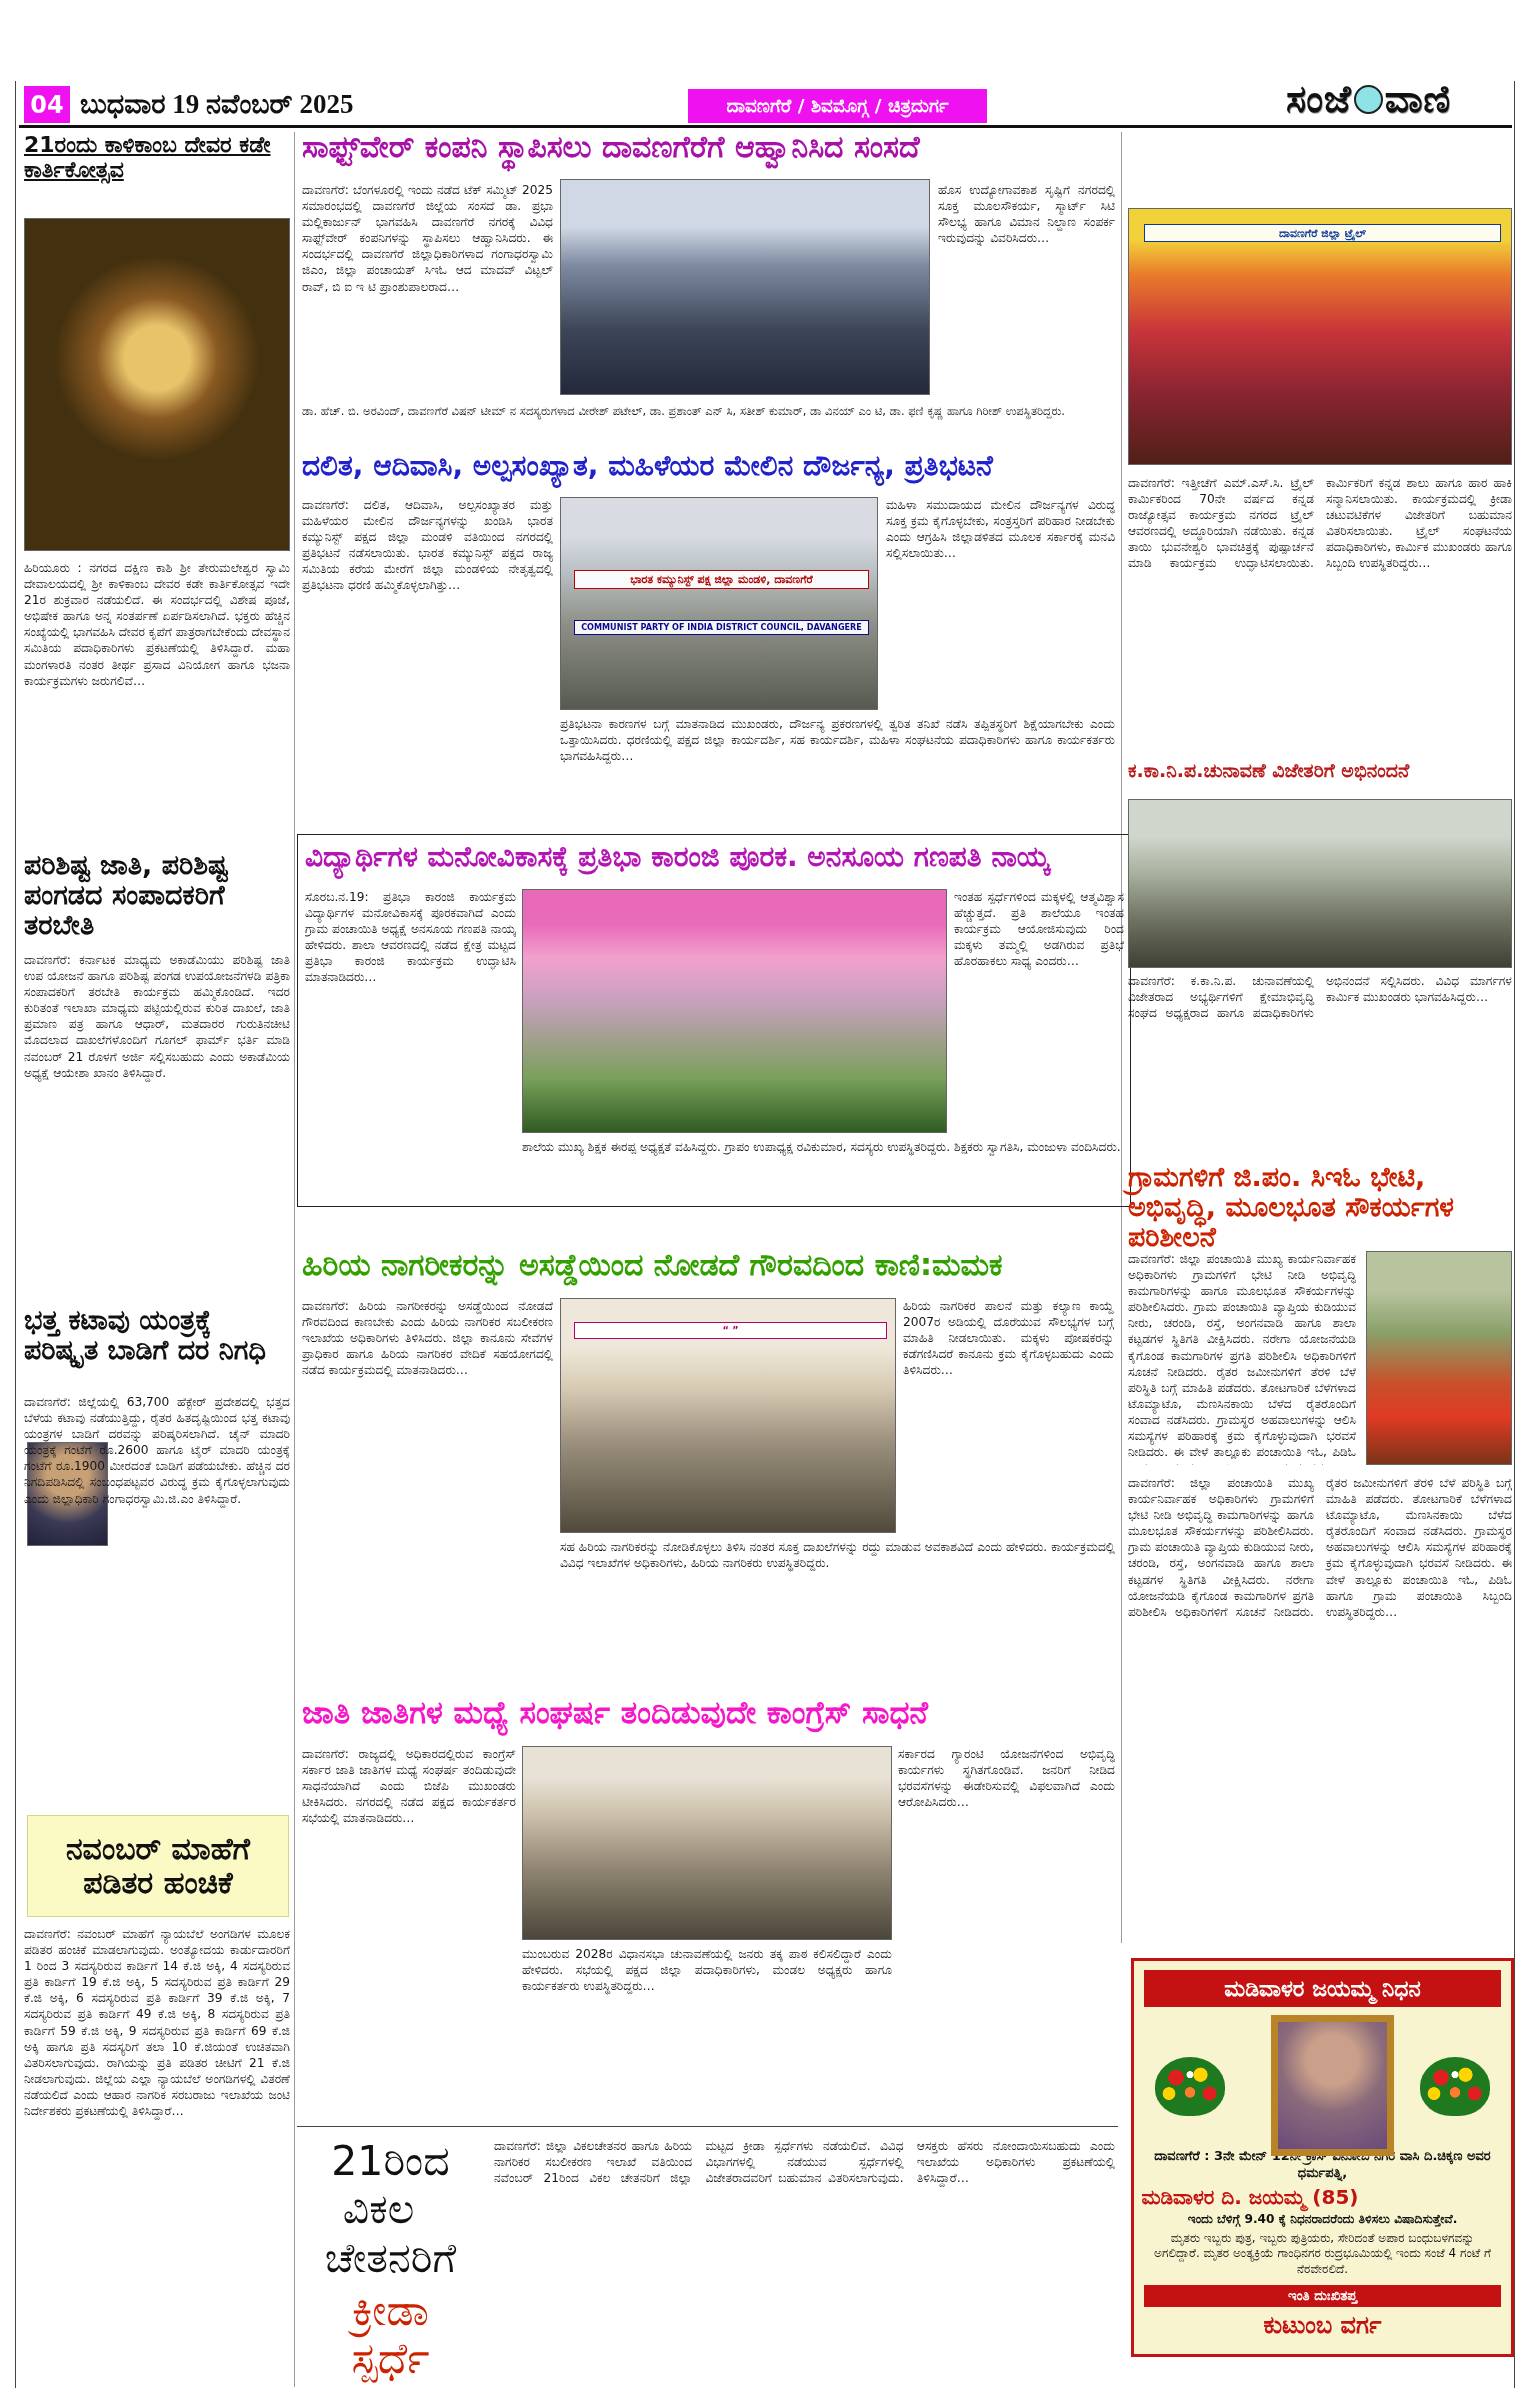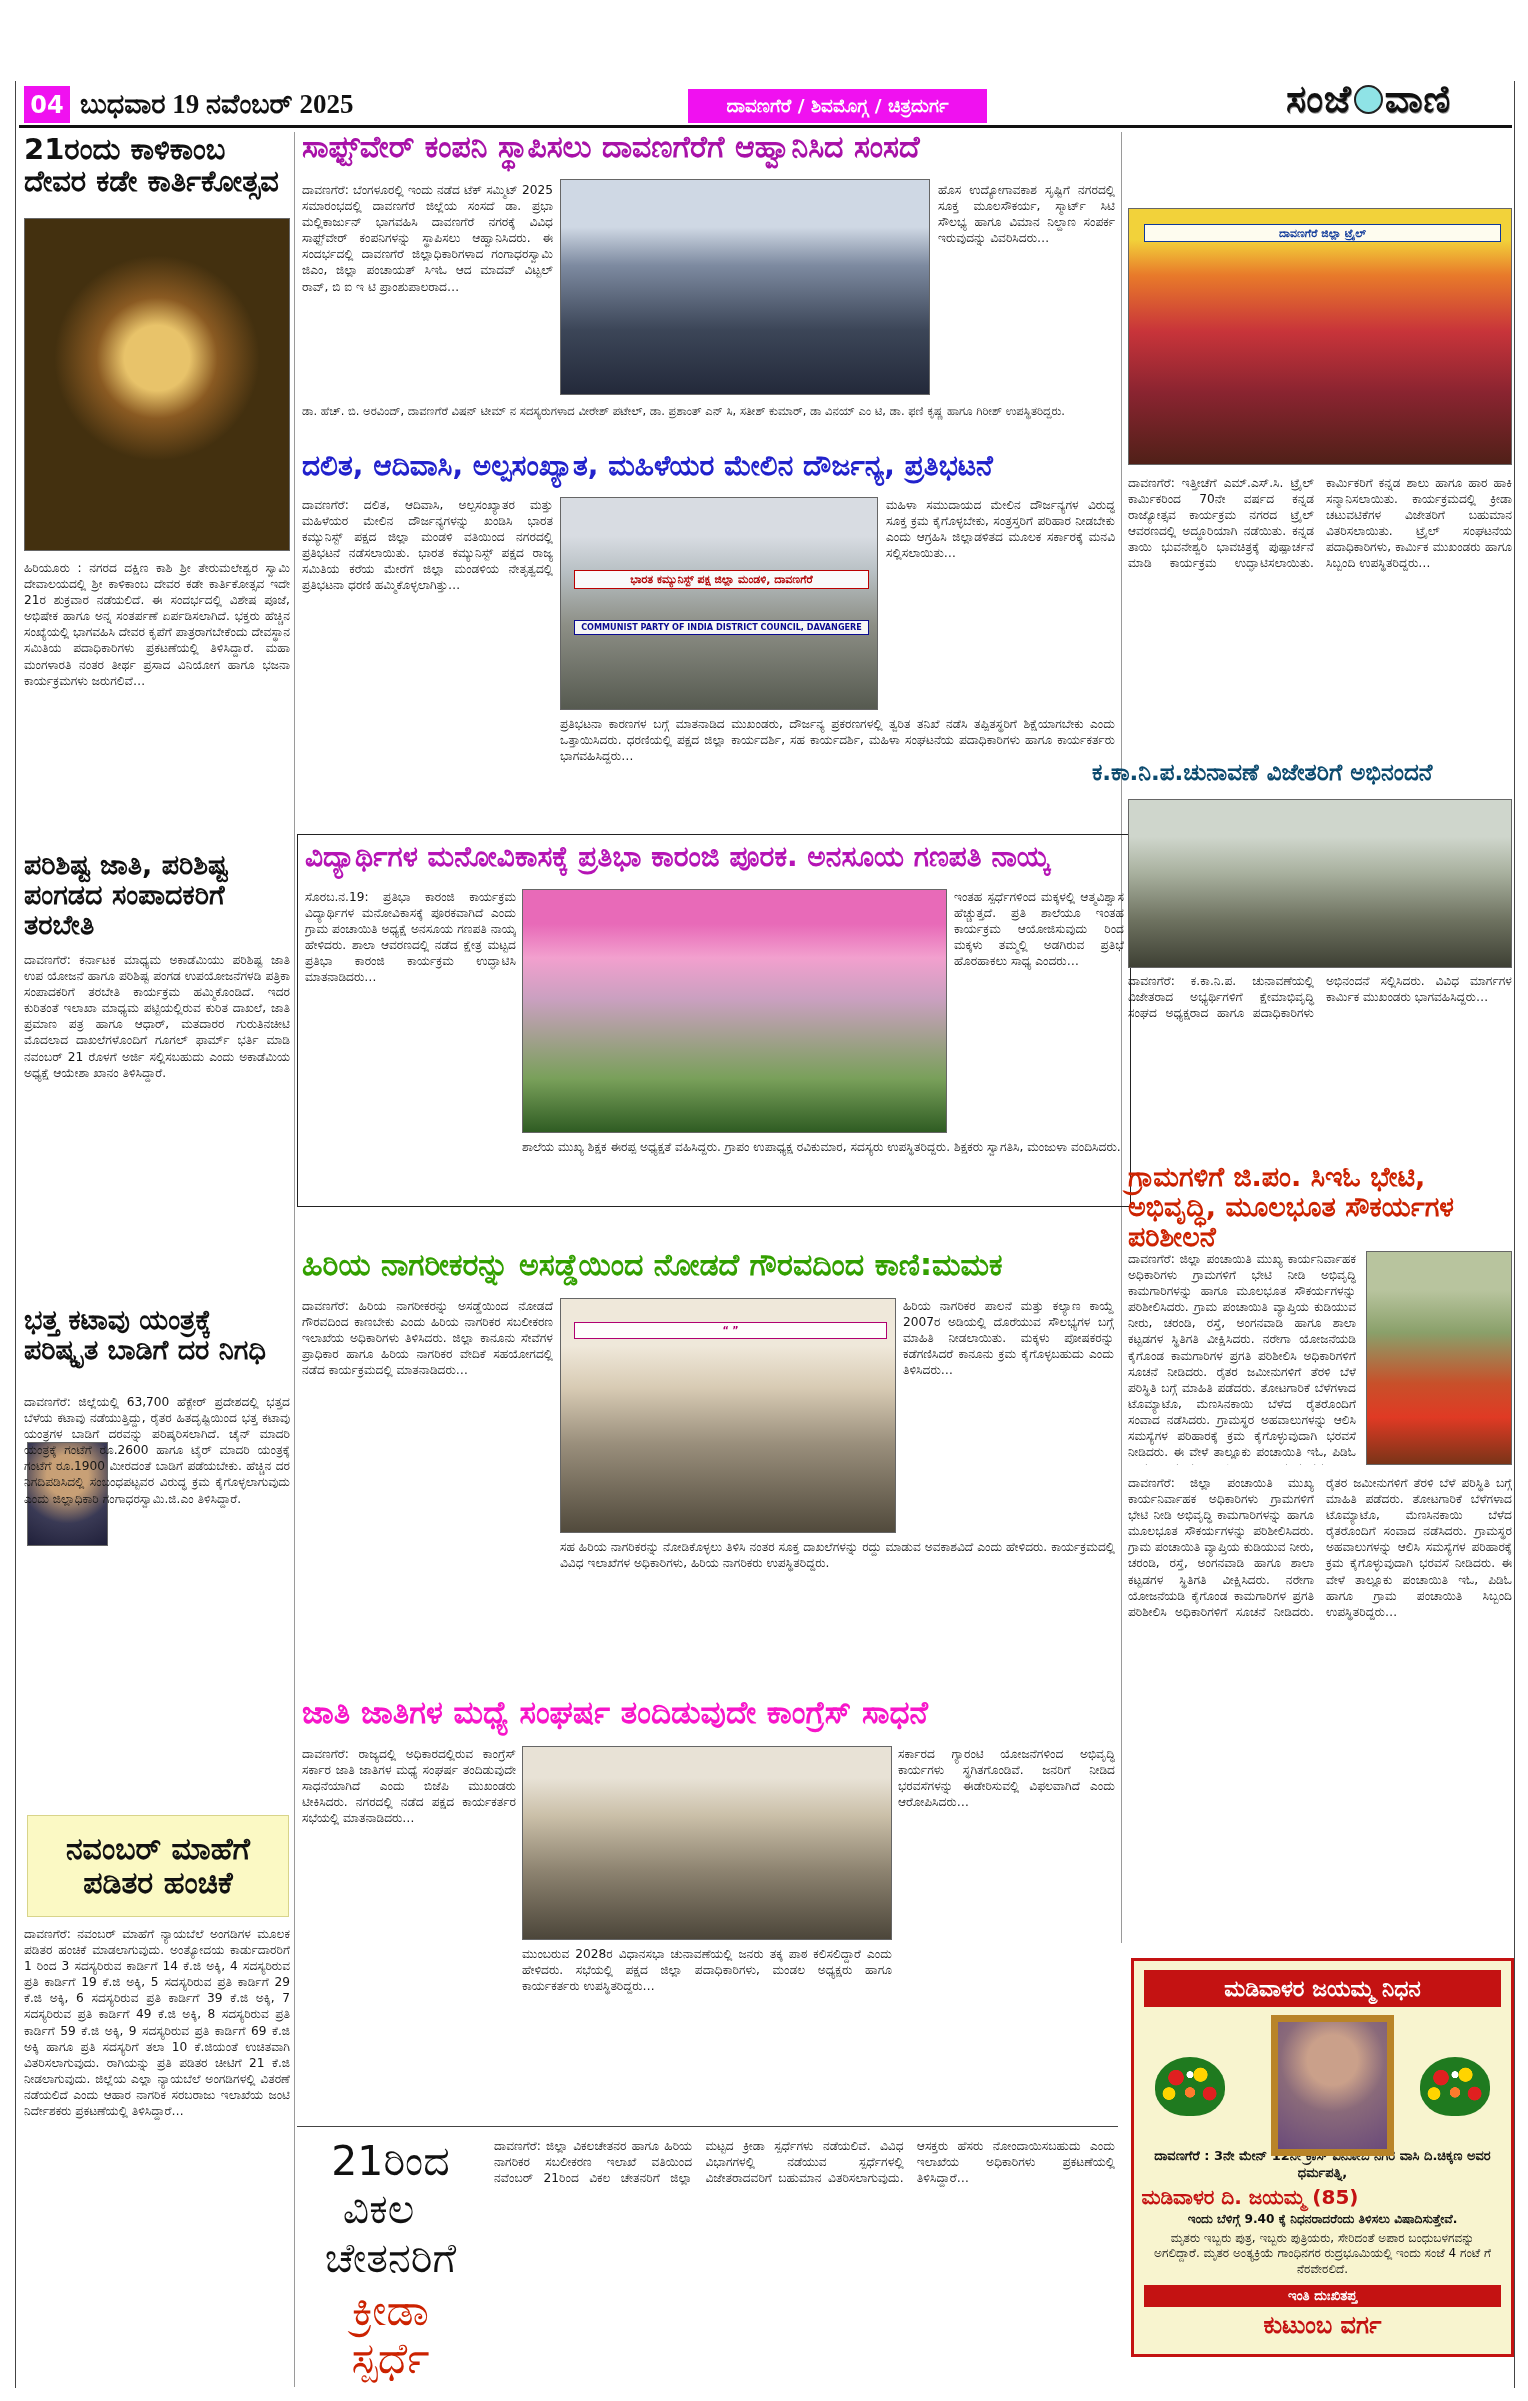--- a/index.html
+++ b/index.html
@@ -44,21 +44,21 @@
   <div class="abs" style="left:1286px;top:77px;font-size:38px;">
     <span class="mast">ಸಂಜೆ</span><span class="mast-dot"></span><span class="mast">ವಾಣಿ</span>
   </div>
   <div class="abs rule" style="left:18.5px;top:125px;width:1493px;height:3px;"></div>
 
   <div class="vline" style="left:15px;top:81px;height:2307px;background:#444;"></div>
   <div class="vline" style="left:1514px;top:81px;height:2307px;background:#444;"></div>
   <div class="vline" style="left:294px;top:132px;height:2255px;"></div>
   <div class="vline" style="left:1121px;top:132px;height:1811px;"></div>
 
-  <div class="abs hl" style="left:24px;top:133px;width:266px;font-size:29px;">21ರಂದು ಕಾಳಿಕಾಂಬ ದೇವರ ಕಡೇ ಕಾರ್ತಿಕೋತ್ಸವ</div>
+  <div class="abs hl" style="left:24px;top:133px;width:266px;font-size:22px;text-decoration:underline;">21ರಂದು ಕಾಳಿಕಾಂಬ ದೇವರ ಕಡೇ ಕಾರ್ತಿಕೋತ್ಸವ</div>
 
   <div class="photo" style="left:24px;top:218px;width:266px;height:333px;
        background:radial-gradient(circle at 50% 42%,#e8c36a 0 14%,#8a5a22 26%,#43300f 44%),
        radial-gradient(circle at 12% 18%,#7a2da0 0 9%,transparent 10%),
        radial-gradient(circle at 88% 22%,#caa214 0 8%,transparent 9%),
        radial-gradient(circle at 16% 80%,#2f7a1c 0 10%,transparent 11%),
        radial-gradient(circle at 84% 78%,#7a2da0 0 9%,transparent 10%),
        linear-gradient(180deg,#5b3b82 0%,#2b5a1e 40%,#caa214 75%,#3a2a10 100%);"></div>
 
   <div class="abs body-txt" style="left:24px;top:560px;width:266px;height:281px;overflow:hidden;">ಹಿರಿಯೂರು : ನಗರದ ದಕ್ಷಿಣ ಕಾಶಿ ಶ್ರೀ ತೇರುಮಲೇಶ್ವರ ಸ್ವಾಮಿ ದೇವಾಲಯದಲ್ಲಿ ಶ್ರೀ ಕಾಳಿಕಾಂಬ ದೇವರ ಕಡೇ ಕಾರ್ತಿಕೋತ್ಸವ ಇದೇ 21ರ ಶುಕ್ರವಾರ ನಡೆಯಲಿದೆ. ಈ ಸಂದರ್ಭದಲ್ಲಿ ವಿಶೇಷ ಪೂಜೆ, ಅಭಿಷೇಕ ಹಾಗೂ ಅನ್ನ ಸಂತರ್ಪಣೆ ಏರ್ಪಡಿಸಲಾಗಿದೆ. ಭಕ್ತರು ಹೆಚ್ಚಿನ ಸಂಖ್ಯೆಯಲ್ಲಿ ಭಾಗವಹಿಸಿ ದೇವರ ಕೃಪೆಗೆ ಪಾತ್ರರಾಗಬೇಕೆಂದು ದೇವಸ್ಥಾನ ಸಮಿತಿಯ ಪದಾಧಿಕಾರಿಗಳು ಪ್ರಕಟಣೆಯಲ್ಲಿ ತಿಳಿಸಿದ್ದಾರೆ. ಮಹಾ ಮಂಗಳಾರತಿ ನಂತರ ತೀರ್ಥ ಪ್ರಸಾದ ವಿನಿಯೋಗ ಹಾಗೂ ಭಜನಾ ಕಾರ್ಯಕ್ರಮಗಳು ಜರುಗಲಿವೆ…</div>
@@ -134,21 +134,21 @@
   <div class="abs body-txt" style="left:494px;top:2138px;width:621px;height:248px;overflow:hidden;column-count:3;column-gap:13.3px;">ದಾವಣಗೆರೆ: ಜಿಲ್ಲಾ ವಿಕಲಚೇತನರ ಹಾಗೂ ಹಿರಿಯ ನಾಗರಿಕರ ಸಬಲೀಕರಣ ಇಲಾಖೆ ವತಿಯಿಂದ ನವೆಂಬರ್ 21ರಿಂದ ವಿಕಲ ಚೇತನರಿಗೆ ಜಿಲ್ಲಾ ಮಟ್ಟದ ಕ್ರೀಡಾ ಸ್ಪರ್ಧೆಗಳು ನಡೆಯಲಿವೆ. ವಿವಿಧ ವಿಭಾಗಗಳಲ್ಲಿ ನಡೆಯುವ ಸ್ಪರ್ಧೆಗಳಲ್ಲಿ ವಿಜೇತರಾದವರಿಗೆ ಬಹುಮಾನ ವಿತರಿಸಲಾಗುವುದು. ಆಸಕ್ತರು ಹೆಸರು ನೋಂದಾಯಿಸಬಹುದು ಎಂದು ಇಲಾಖೆಯ ಅಧಿಕಾರಿಗಳು ಪ್ರಕಟಣೆಯಲ್ಲಿ ತಿಳಿಸಿದ್ದಾರೆ…</div>
 
   <div class="photo" style="left:1128px;top:208px;width:384px;height:257px;
        background:linear-gradient(180deg,#f2d23a 0 12%,#e87a2a 26%,#c8343a 48%,#8a2430 72%,#502018 100%),
        radial-gradient(circle at 25% 55%,#ffd400 0 7%,transparent 8%),
        radial-gradient(circle at 70% 50%,#e8e8e8 0 6%,transparent 7%);">
     <div class="banner-strip" style="top:6%;font-size:11px;padding:1.5px;color:#103a9a;border-color:#103a9a;">ದಾವಣಗೆರೆ ಜಿಲ್ಲಾ ಟ್ರೈಲ್</div>
   </div>
   <div class="abs body-txt" style="left:1128px;top:475px;width:384px;height:281px;overflow:hidden;column-count:2;column-gap:12px;">ದಾವಣಗೆರೆ: ಇತ್ತೀಚೆಗೆ ಎಮ್.ಎಸ್.ಸಿ. ಟ್ರೈಲ್ ಕಾರ್ಮಿಕರಿಂದ 70ನೇ ವರ್ಷದ ಕನ್ನಡ ರಾಜ್ಯೋತ್ಸವ ಕಾರ್ಯಕ್ರಮ ನಗರದ ಟ್ರೈಲ್ ಆವರಣದಲ್ಲಿ ಅದ್ಧೂರಿಯಾಗಿ ನಡೆಯಿತು. ಕನ್ನಡ ತಾಯಿ ಭುವನೇಶ್ವರಿ ಭಾವಚಿತ್ರಕ್ಕೆ ಪುಷ್ಪಾರ್ಚನೆ ಮಾಡಿ ಕಾರ್ಯಕ್ರಮ ಉದ್ಘಾಟಿಸಲಾಯಿತು. ಕಾರ್ಮಿಕರಿಗೆ ಕನ್ನಡ ಶಾಲು ಹಾಗೂ ಹಾರ ಹಾಕಿ ಸನ್ಮಾನಿಸಲಾಯಿತು. ಕಾರ್ಯಕ್ರಮದಲ್ಲಿ ಕ್ರೀಡಾ ಚಟುವಟಿಕೆಗಳ ವಿಜೇತರಿಗೆ ಬಹುಮಾನ ವಿತರಿಸಲಾಯಿತು. ಟ್ರೈಲ್ ಸಂಘಟನೆಯ ಪದಾಧಿಕಾರಿಗಳು, ಕಾರ್ಮಿಕ ಮುಖಂಡರು ಹಾಗೂ ಸಿಬ್ಬಂದಿ ಉಪಸ್ಥಿತರಿದ್ದರು…</div>
 
-  <div class="abs hl" style="left:1092px;top:760px;width:384px;font-size:23px;color:#0c4a6e;">ಕ.ಕಾ.ನಿ.ಪ.ಚುನಾವಣೆ ವಿಜೇತರಿಗೆ ಅಭಿನಂದನೆ</div>
+  <div class="abs hl" style="left:1128px;top:760px;width:384px;font-size:19px;color:#b91c1c;">ಕ.ಕಾ.ನಿ.ಪ.ಚುನಾವಣೆ ವಿಜೇತರಿಗೆ ಅಭಿನಂದನೆ</div>
   <div class="photo" style="left:1128px;top:799px;width:384px;height:169px;
        background:linear-gradient(180deg,#cfd6cc 0 22%,#a8b09e 44%,#6e7260 72%,#3e4034 100%),
        radial-gradient(circle at 30% 45%,#d8d8d8 0 5%,transparent 6%),
        radial-gradient(circle at 62% 44%,#caa214 0 5%,transparent 6%);"></div>
   <div class="abs body-txt" style="left:1128px;top:973px;width:384px;height:185px;overflow:hidden;column-count:2;column-gap:12px;">ದಾವಣಗೆರೆ: ಕ.ಕಾ.ನಿ.ಪ. ಚುನಾವಣೆಯಲ್ಲಿ ವಿಜೇತರಾದ ಅಭ್ಯರ್ಥಿಗಳಿಗೆ ಕ್ಷೇಮಾಭಿವೃದ್ಧಿ ಸಂಘದ ಅಧ್ಯಕ್ಷರಾದ ಹಾಗೂ ಪದಾಧಿಕಾರಿಗಳು ಅಭಿನಂದನೆ ಸಲ್ಲಿಸಿದರು. ವಿವಿಧ ಮಾರ್ಗಗಳ ಕಾರ್ಮಿಕ ಮುಖಂಡರು ಭಾಗವಹಿಸಿದ್ದರು…</div>
 
   <div class="abs hl" style="left:1128px;top:1162px;width:384px;font-size:27px;color:#cc2200;">ಗ್ರಾಮಗಳಿಗೆ ಜಿ.ಪಂ. ಸಿಇಓ ಭೇಟಿ, ಅಭಿವೃದ್ಧಿ, ಮೂಲಭೂತ ಸೌಕರ್ಯಗಳ ಪರಿಶೀಲನೆ</div>
   <div class="photo" style="left:1366px;top:1251px;width:146px;height:214px;
        background:linear-gradient(180deg,#b8c49e 0 18%,#8aa06a 38%,#c8502a 62%,#e03a24 78%,#7a3418 100%),
        radial-gradient(circle at 40% 70%,#ff3a20 0 8%,transparent 9%),

